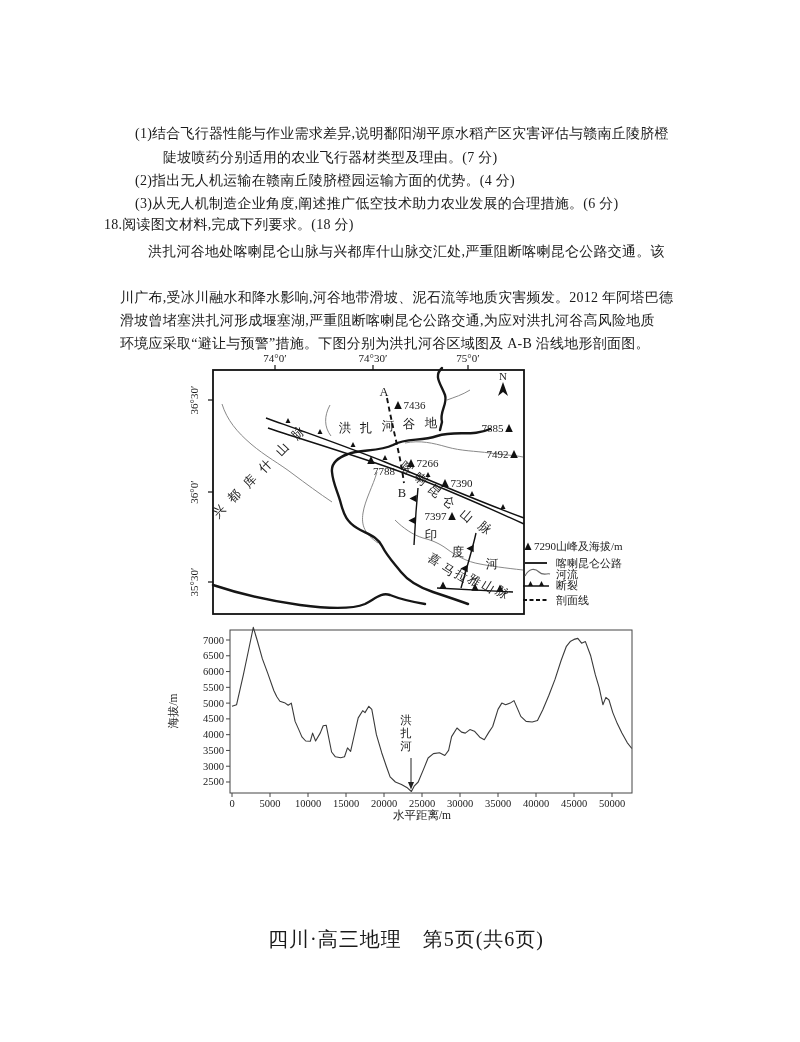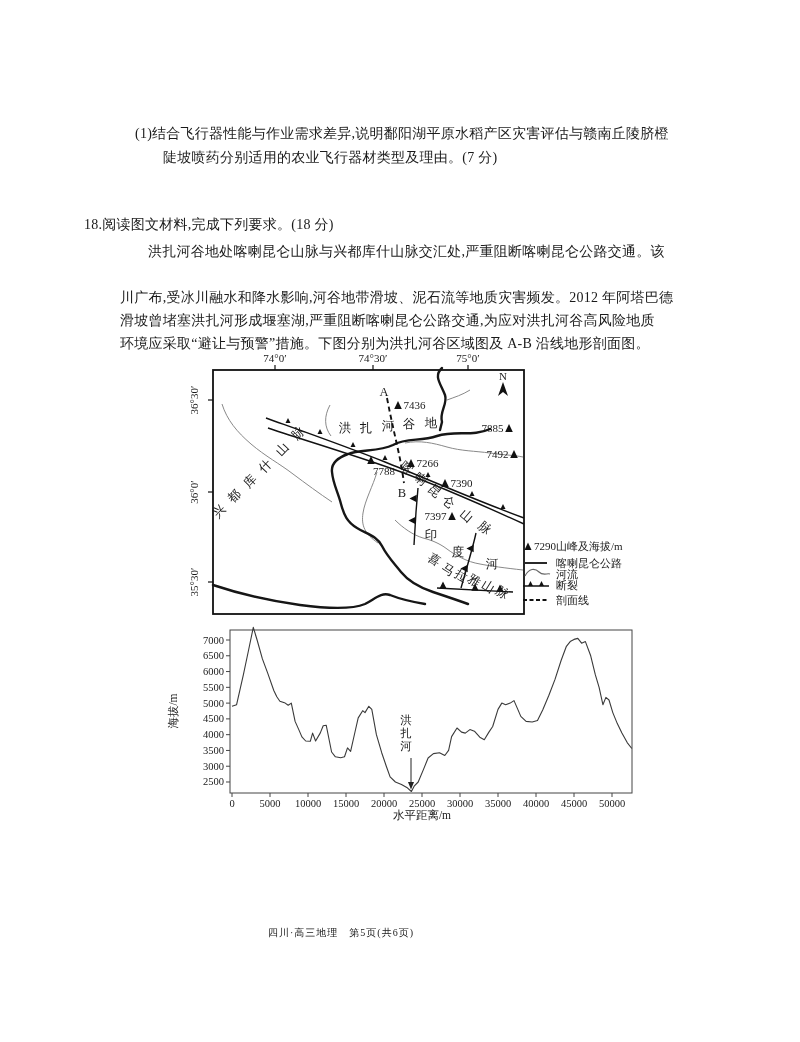--- a/index.html
+++ b/index.html
@@ -1,39 +1,41 @@
 <!DOCTYPE html>
 <html><head>
 <meta charset="utf-8">
 <style>
   html,body{margin:0;padding:0;background:#ffffff;}
   .page{position:relative;width:800px;height:1042px;background:#ffffff;overflow:hidden;
         font-family:"Liberation Serif","DejaVu Serif",serif;color:#1a1a1a;}
   .tl{position:absolute;white-space:nowrap;font-size:14px;line-height:15px;letter-spacing:0.25px;color:#1a1a1a;}
-  .footer{position:absolute;white-space:nowrap;font-size:10px;letter-spacing:1px;color:#1a1a1a;}
+  .footer{position:absolute;white-space:nowrap;font-size:20px;letter-spacing:1px;color:#1a1a1a;}
   svg{position:absolute;overflow:visible;}
   svg text{font-family:"Liberation Serif","DejaVu Serif",serif;fill:#1a1a1a;}
   .maplab{font-size:11px;}
   .rangechar{font-size:12.5px;}
   .peaklab{font-size:11px;}
   .ablab{font-size:12.5px;}
   .leglab{font-size:11px;}
   .ticklab{font-size:10.5px;}
   .axlab{font-size:11.5px;}
   .annchar{font-size:11.5px;}
 </style>
 </head>
 <body>
 
 <div class="page">
 
   <div class="tl" style="left:135px;top:126px">(1)结合飞行器性能与作业需求差异,说明鄱阳湖平原水稻产区灾害评估与赣南丘陵脐橙</div>
   <div class="tl" style="left:163px;top:150px">陡坡喷药分别适用的农业飞行器材类型及理由。(7 分)</div>
-
-  <div class="tl" style="left:84px;top:217px">18.阅读图文材料,完成下列要求。(18 分)</div>
+  <div class="tl" style="left:135px;top:173px">(2)指出无人机运输在赣南丘陵脐橙园运输方面的优势。(4 分)</div>
+  <div class="tl" style="left:135px;top:196px">(3)从无人机制造企业角度,阐述推广低空技术助力农业发展的合理措施。(6 分)</div>
+
+  <div class="tl" style="left:104px;top:217px">18.阅读图文材料,完成下列要求。(18 分)</div>
   <div class="tl" style="left:148px;top:244px">洪扎河谷地处喀喇昆仑山脉与兴都库什山脉交汇处,严重阻断喀喇昆仑公路交通。该</div>
   <div class="tl" style="left:120px;top:290px">川广布,受冰川融水和降水影响,河谷地带滑坡、泥石流等地质灾害频发。2012 年阿塔巴德</div>
   <div class="tl" style="left:120px;top:336px">环境应采取“避让与预警”措施。下图分别为洪扎河谷区域图及 A-B 沿线地形剖面图。</div>
   <div class="tl" style="left:120px;top:313px">滑坡曾堵塞洪扎河形成堰塞湖,严重阻断喀喇昆仑公路交通,为应对洪扎河谷高风险地质</div>
 
   <svg id="map-svg" style="left:185px;top:352px" width="515" height="268" viewBox="0 0 515 268">
 
     <rect x="28" y="18" width="311" height="244" fill="none" stroke="#111" stroke-width="1.8"></rect>
 
     <g stroke="#111" stroke-width="1.2">

